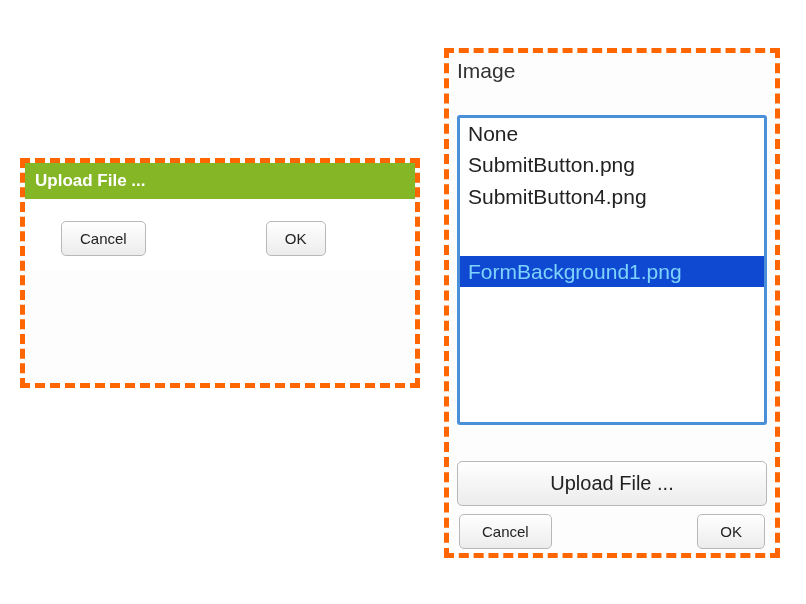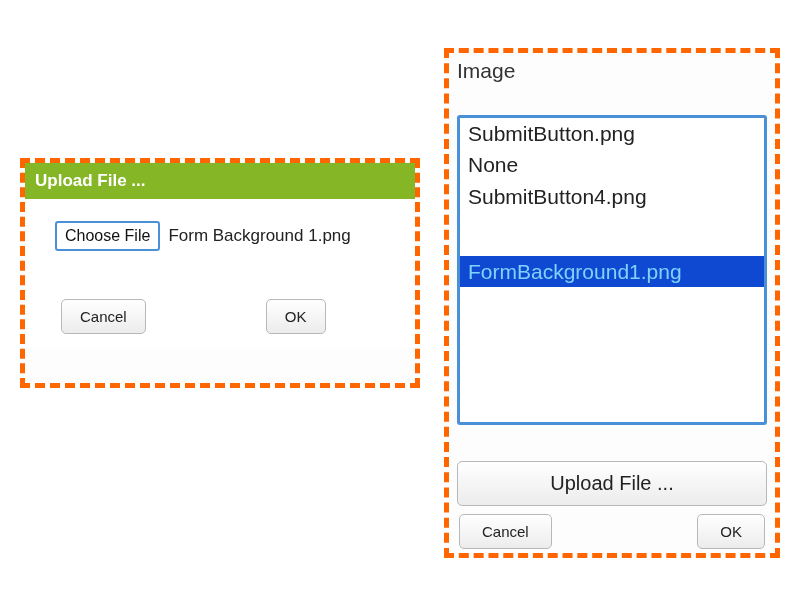--- a/index.html
+++ b/index.html
@@ -140,36 +140,32 @@
     .image-bottom-row .btn:last-child {
       margin-left: auto;
     }
   </style>
 </head>
 <body>
 
 <div class="dashed-box upload-dialog">
   <div class="upload-header">Upload File ...</div>
   <div class="upload-body">
-    <div class="file-row">
-      <button class="choose-file-btn">Choose File</button>
-      <span class="file-name">Form Background 1.png</span>
-    </div>
     <div class="upload-footer">
       <button class="btn">Cancel</button>
       <button class="btn">OK</button>
     </div>
   </div>
 </div>
 
 <div class="dashed-box image-dialog">
   <div class="image-label">Image</div>
   <div class="listbox" id="image-listbox">
+      <div class="list-item">None</div>
       <div class="list-item">SubmitButton.png</div>
-      <div class="list-item">None</div>
       <div class="list-item">SubmitButton4.png</div>
       <div class="list-item selected">FormBackground1.png</div>
     </div>
   <div class="image-buttons">
     <button class="btn btn-wide">Upload File ...</button>
     <div class="image-bottom-row">
       <button class="btn">Cancel</button>
       <button class="btn">OK</button>
     </div>
   </div>

